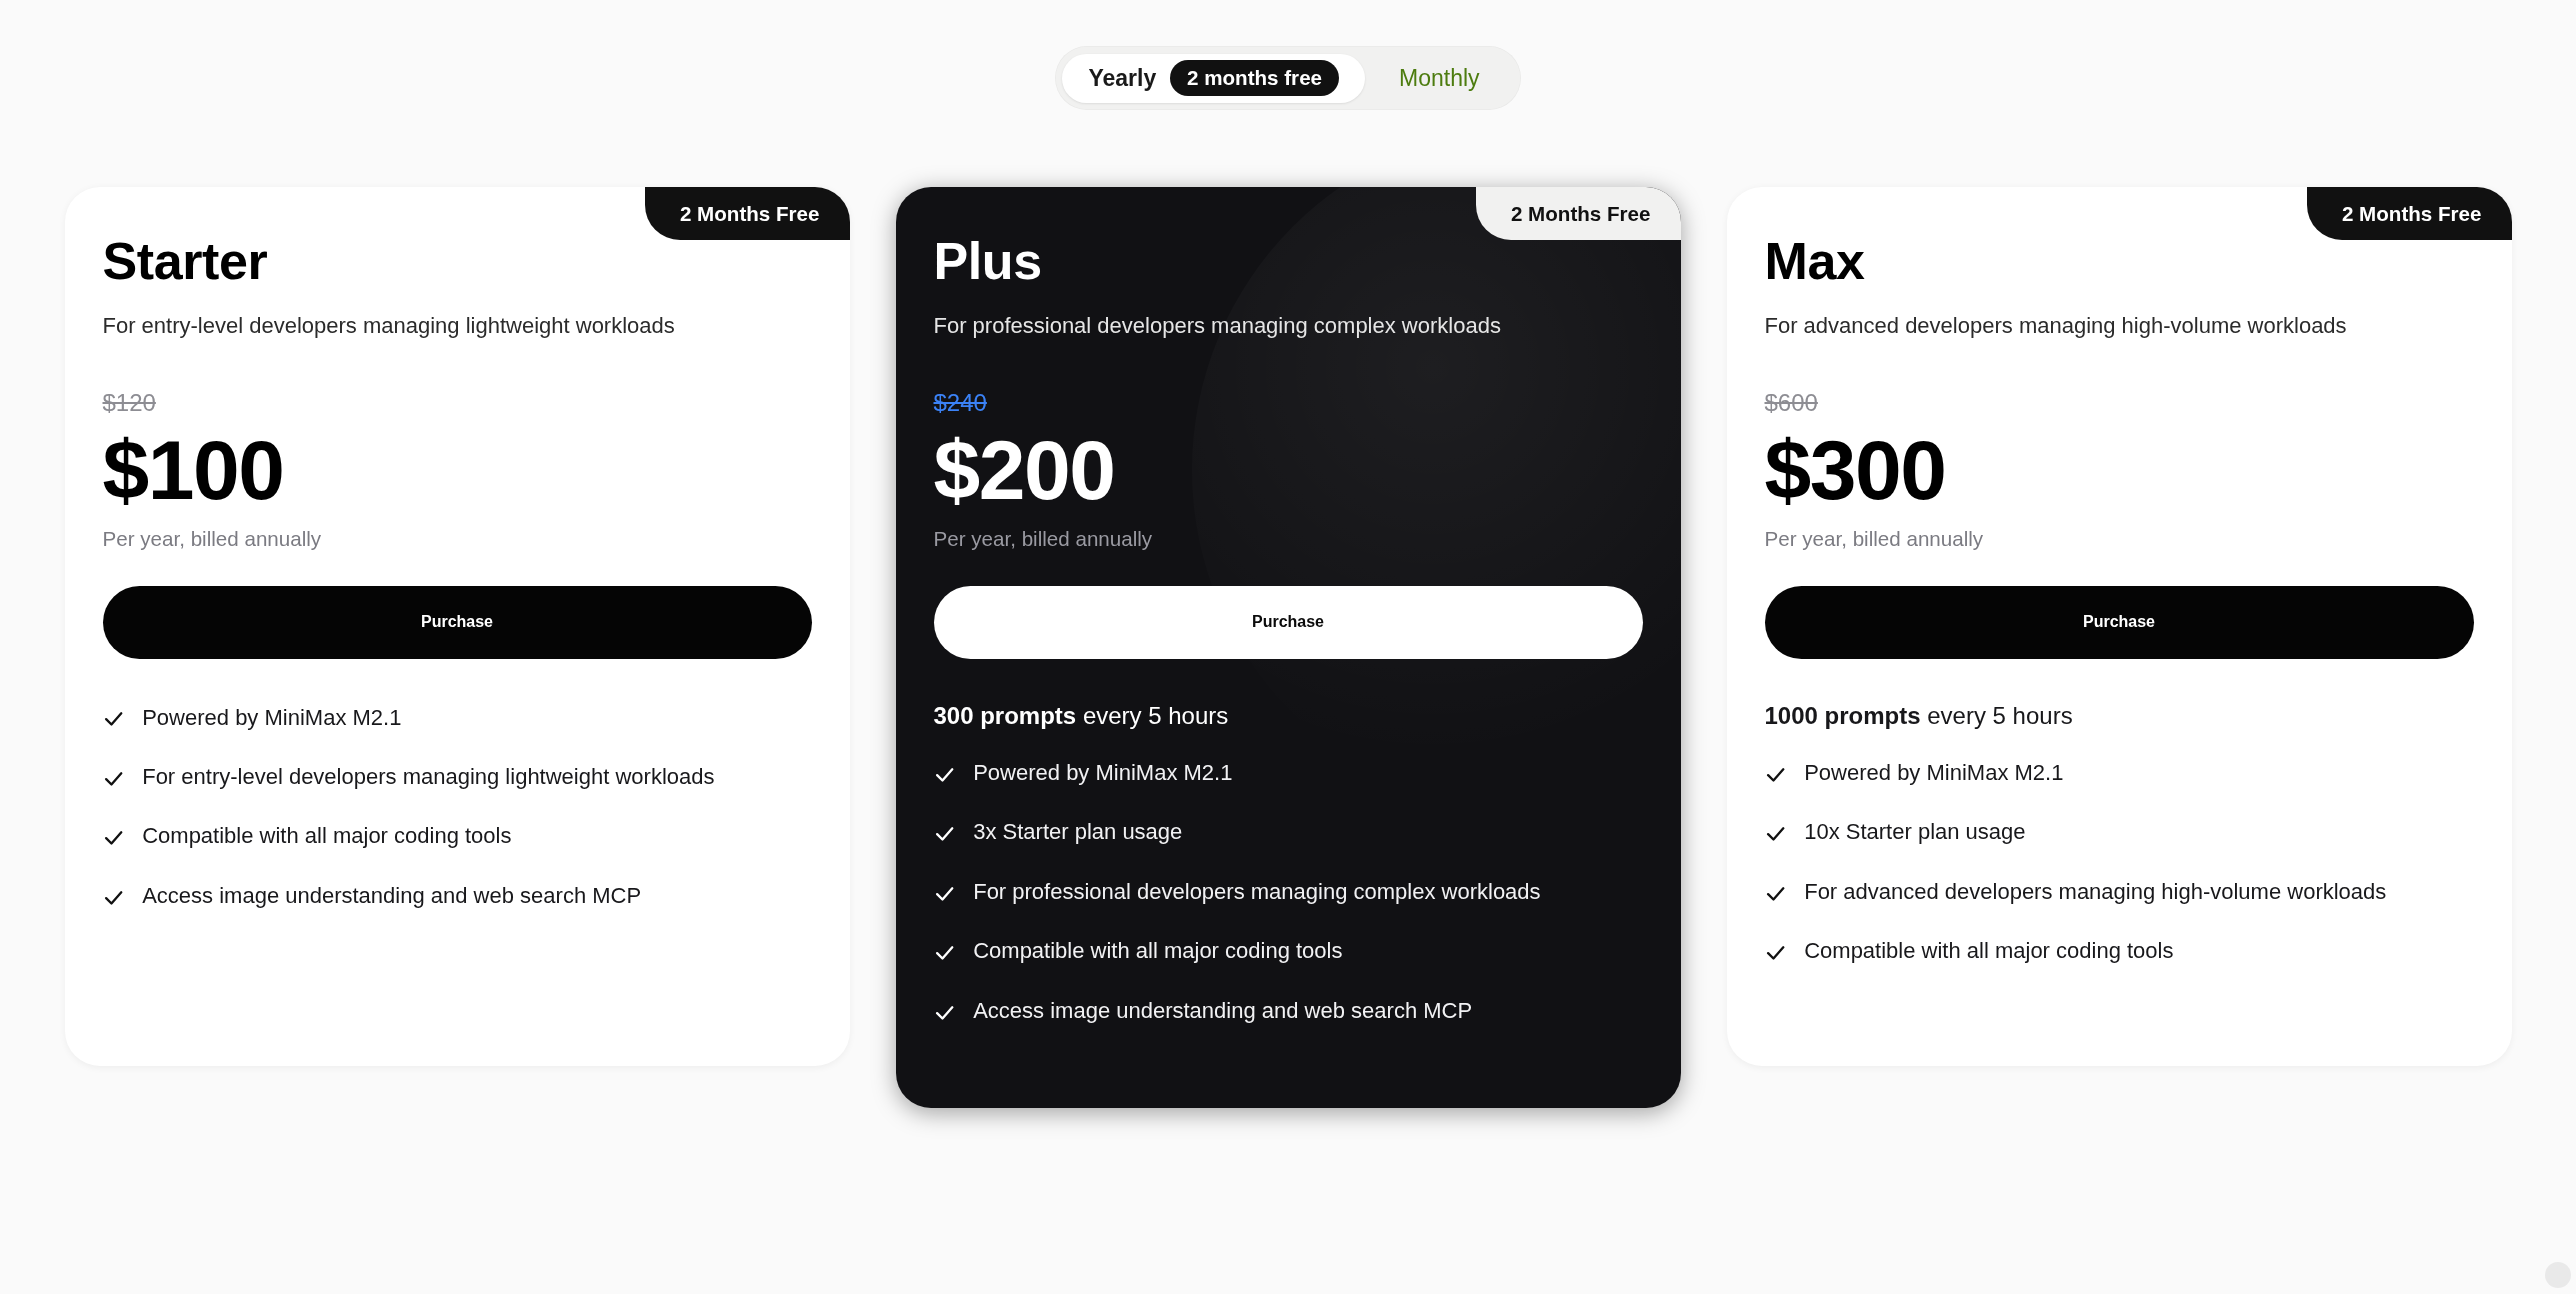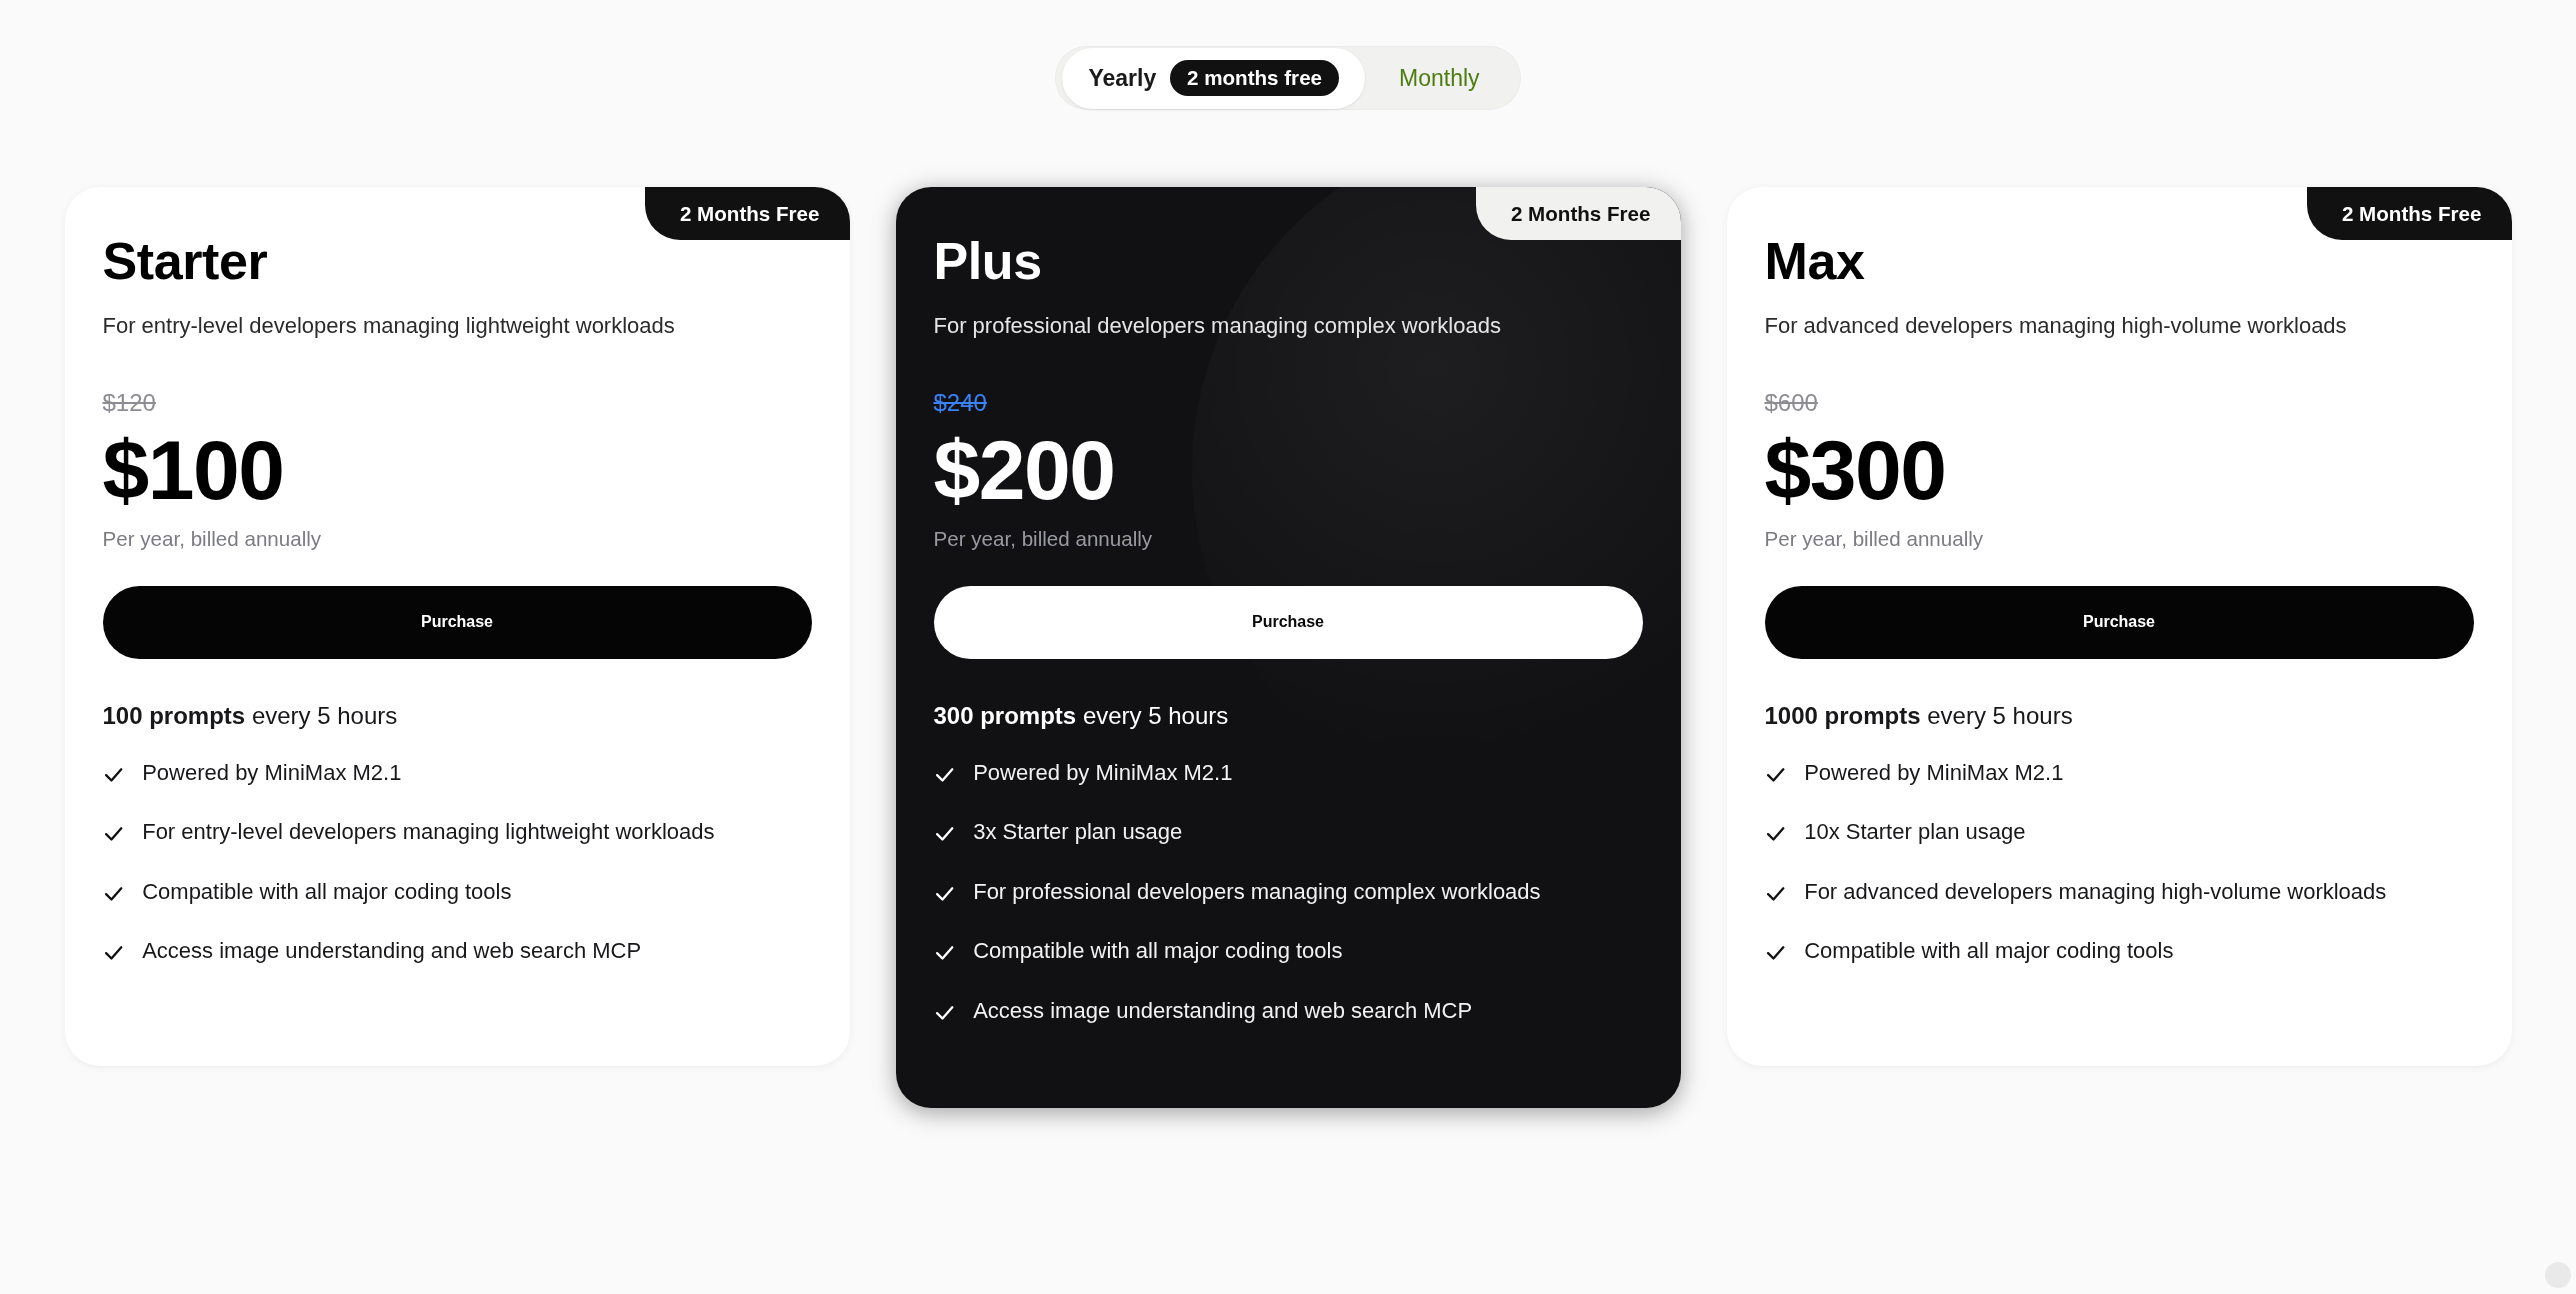--- a/index.html
+++ b/index.html
@@ -29,21 +29,21 @@
     background: #f1f1f0;
     border-radius: 763px;
     padding: 7.6px;
     height: 64px;
     box-shadow: inset 0 0 0 0.8px rgba(0,0,0,0.03);
   }
   .toggle-opt {
     display: flex;
     align-items: center;
     gap: 13.8px;
-    height: 61px;
+    height: 49px;
     padding: 0 26px;
     border-radius: 763px;
     font-size: 23px;
     color: #1a1a1a;
     cursor: pointer;
     user-select: none;
   }
   .toggle-opt.active {
     background: #ffffff;
     font-weight: 700;
@@ -244,23 +244,20 @@
 <div class="cards">
 
   <div class="card light">
     <div class="ribbon">2 Months Free</div>
     <div class="plan-name">Starter</div>
     <div class="plan-desc">For entry-level developers managing lightweight workloads</div>
     <div class="old-price">$120</div>
     <div class="price">$100</div>
     <div class="billing-note">Per year, billed annually</div>
     <button class="purchase-btn">Purchase</button>
-    <div class="prompts-line">
-      <b>100 prompts</b><span> every 5 hours</span>
-    </div>
     <ul class="features">
       <li class="feature">
         <span class="check">
             <svg width="21.4" height="21.4" viewBox="0 0 24 24" fill="none" stroke="#111" stroke-width="2.6" stroke-linecap="round" stroke-linejoin="round">
               <polyline points="3.5,12.5 9.5,18.5 20.5,6"></polyline>
             </svg>
           </span>
         <span class="feature-text">Powered by MiniMax M2.1</span>
       </li>
       <li class="feature">

